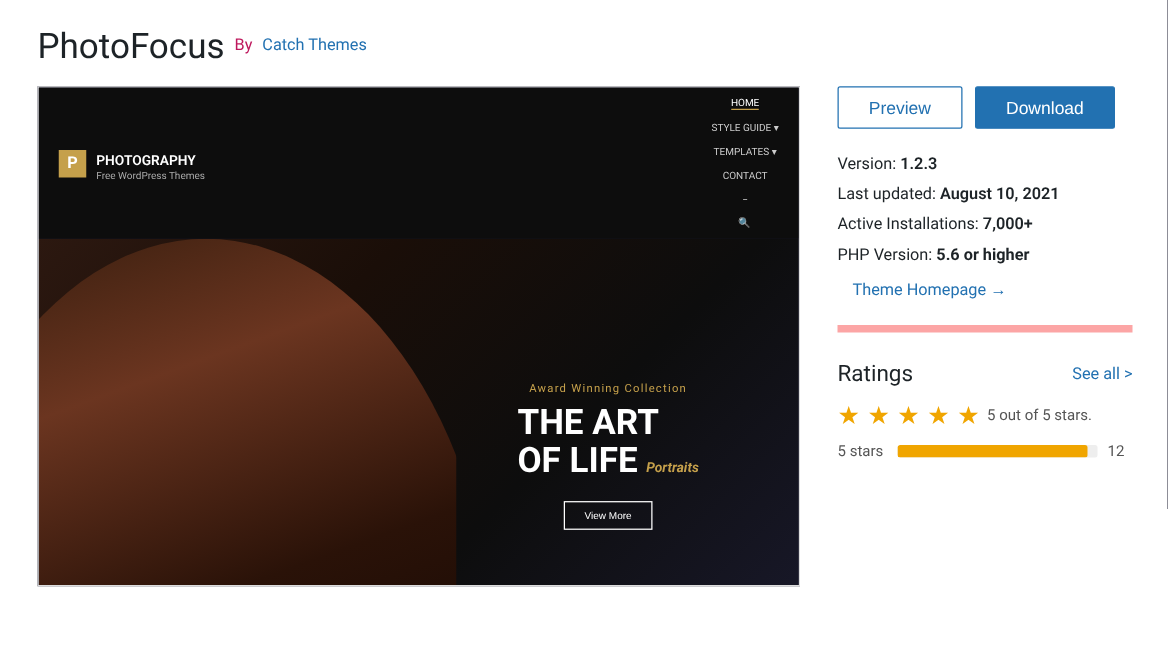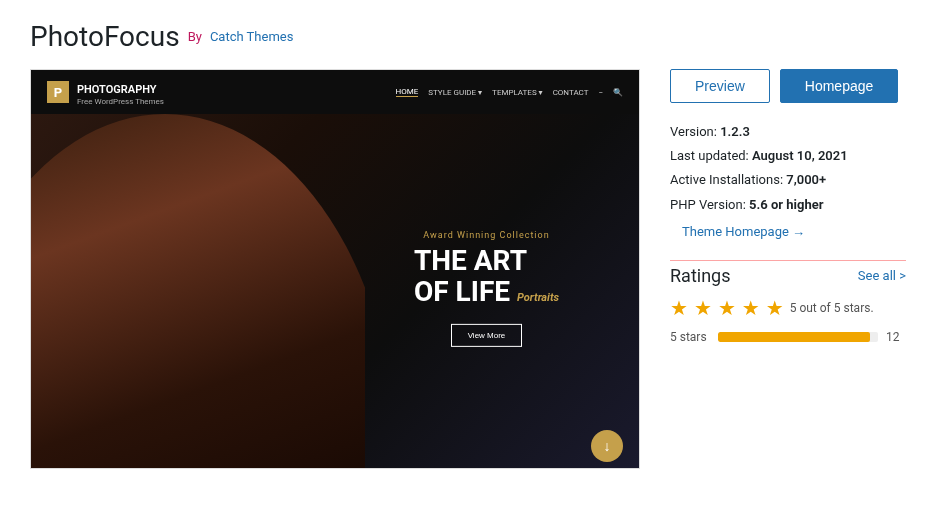--- a/index.html
+++ b/index.html
@@ -96,20 +96,21 @@
     .fake-logo-sub {
       color: #aaa;
       font-size: 8px;
       display: block;
     }
 
     .fake-nav {
       display: flex;
       gap: 10px;
       align-items: center;
+      flex-direction: column;
     }
 
     .fake-nav span {
       color: #ccc;
       font-size: 8px;
       cursor: pointer;
     }
 
     .fake-nav span.active {
       color: #fff;
@@ -253,22 +254,22 @@
       font-size: 13px;
       text-decoration: none;
       display: inline-flex;
       align-items: center;
       gap: 4px;
       margin-top: 4px;
       margin-left: 12px;
     }
 
     .ratings-section {
-      border-top: 1px solid #fca5a5;
-      padding-top: 4px;
+      border-top: 6px solid #fca5a5;
+      padding-top: 23px;
       margin-top: 8px;
     }
 
     .ratings-header {
       display: flex;
       justify-content: space-between;
       align-items: center;
       margin-bottom: 10px;
     }
 
@@ -380,21 +381,21 @@
           </div>
           <div class="scroll-btn">↓</div>
         </div>
       </div>
     </div>
 
     <div class="sidebar">
 
       <div class="action-buttons">
         <button class="btn-preview">Preview</button>
-        <button class="btn-download">Homepage</button>
+        <button class="btn-download">Download</button>
       </div>
 
       <div class="meta-info">
         <div class="meta-row">
           <span>Version:</span>
           <strong>1.2.3</strong>
         </div>
         <div class="meta-row">
           <span>Last updated:</span>
           <strong>August 10, 2021</strong>

